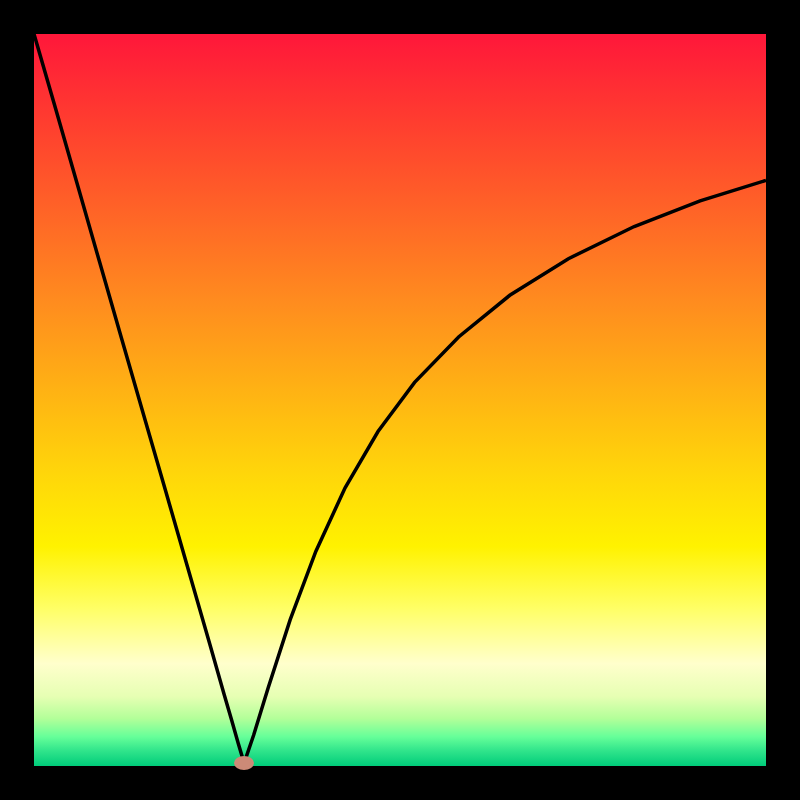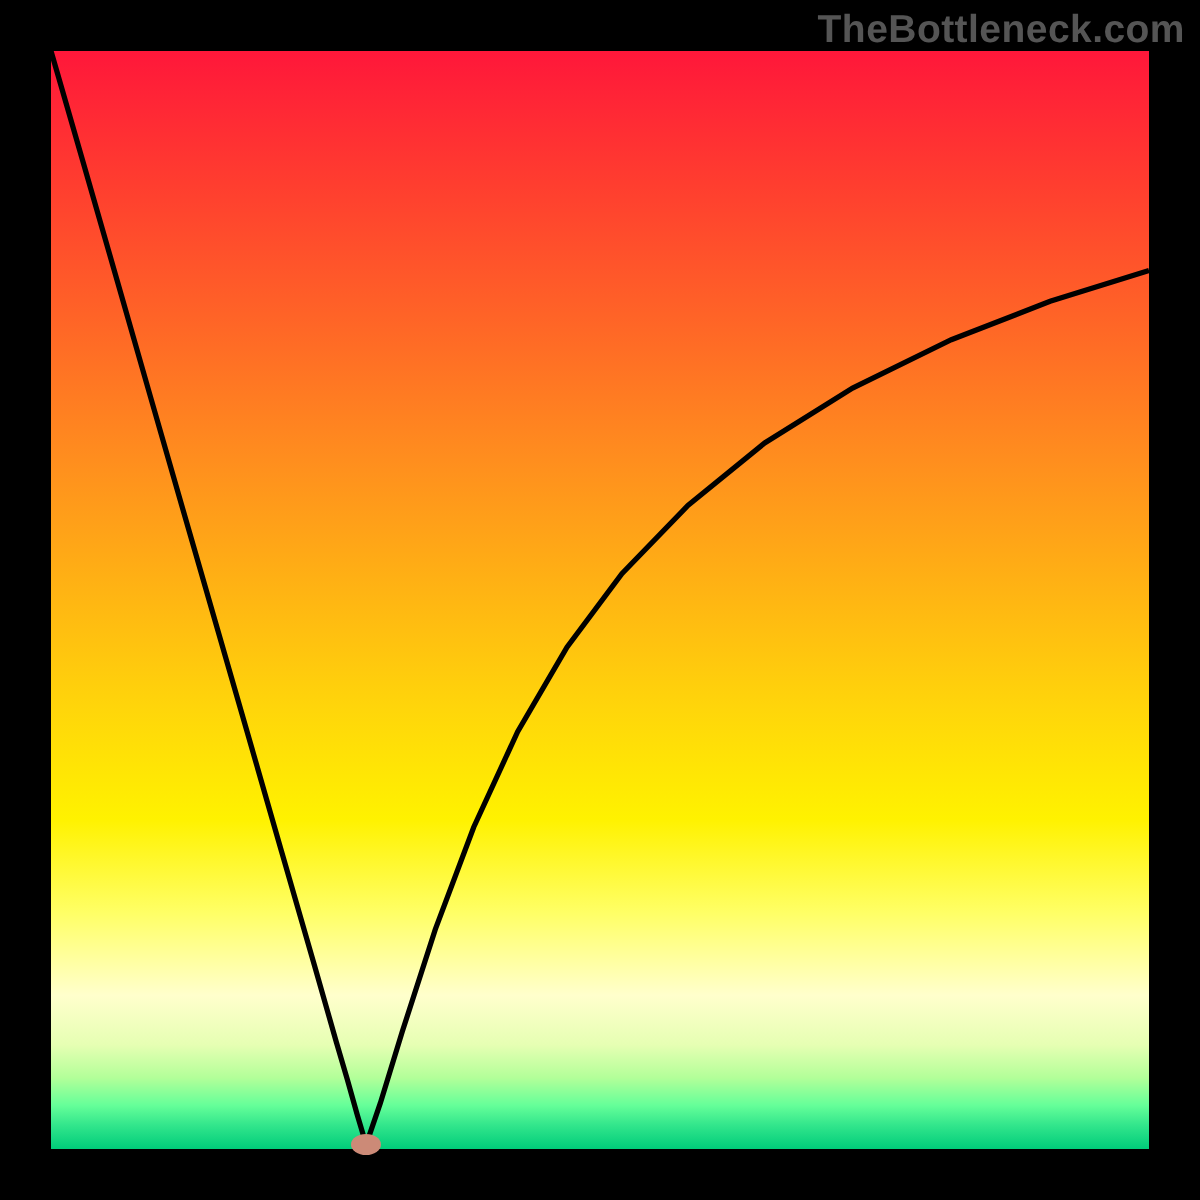--- a/index.html
+++ b/index.html
@@ -50,21 +50,20 @@
     border-radius: 50%;
     background: #cc8a77;
     transform: translate(-50%, -50%);
   }
 </style>
 </head>
 <body>
 
 <div class="frame">
 
-  <div class="watermark">TheBottleneck.com</div>
 
   <div class="plot-area" id="plot-area" style="background: linear-gradient(rgb(255, 23, 58) 0%, rgb(255, 61, 47) 12%, rgb(255, 99, 39) 24%, rgb(255, 138, 31) 36%, rgb(255, 176, 20) 48%, rgb(255, 214, 10) 60%, rgb(255, 242, 0) 70%, rgb(255, 255, 102) 78.5%, rgb(255, 255, 204) 86%, rgb(230, 255, 179) 90.5%, rgb(179, 255, 153) 93.5%, rgb(102, 255, 153) 96%, rgb(51, 230, 140) 97.8%, rgb(0, 204, 122) 100%);"></div>
 
   <svg class="curve" id="curve-svg" viewBox="0 0 732 732" preserveAspectRatio="none">
     <path id="curve-path" d="M0.0 0.0 L22.0 76.1 L43.9 152.3 L65.9 229.1 L87.8 305.2 L109.8 381.4 L131.8 457.5 L153.7 533.6 L175.7 609.8 L190.3 661.0 L197.6 685.9 L204.2 709.3 L210.1 729.1 L219.6 701.3 L234.2 653.7 L256.2 585.6 L281.8 517.5 L311.1 453.8 L344.0 397.5 L380.6 348.4 L424.6 303.0 L475.8 261.3 L534.4 224.7 L600.2 192.5 L666.1 166.9 L732.0 146.4 " fill="none" stroke="#000" stroke-width="3.5"></path>
   </svg>
 
   <div class="marker" id="marker-dot" style="left: 244.084px; top: 763.072px;"></div>
 
 </div>

